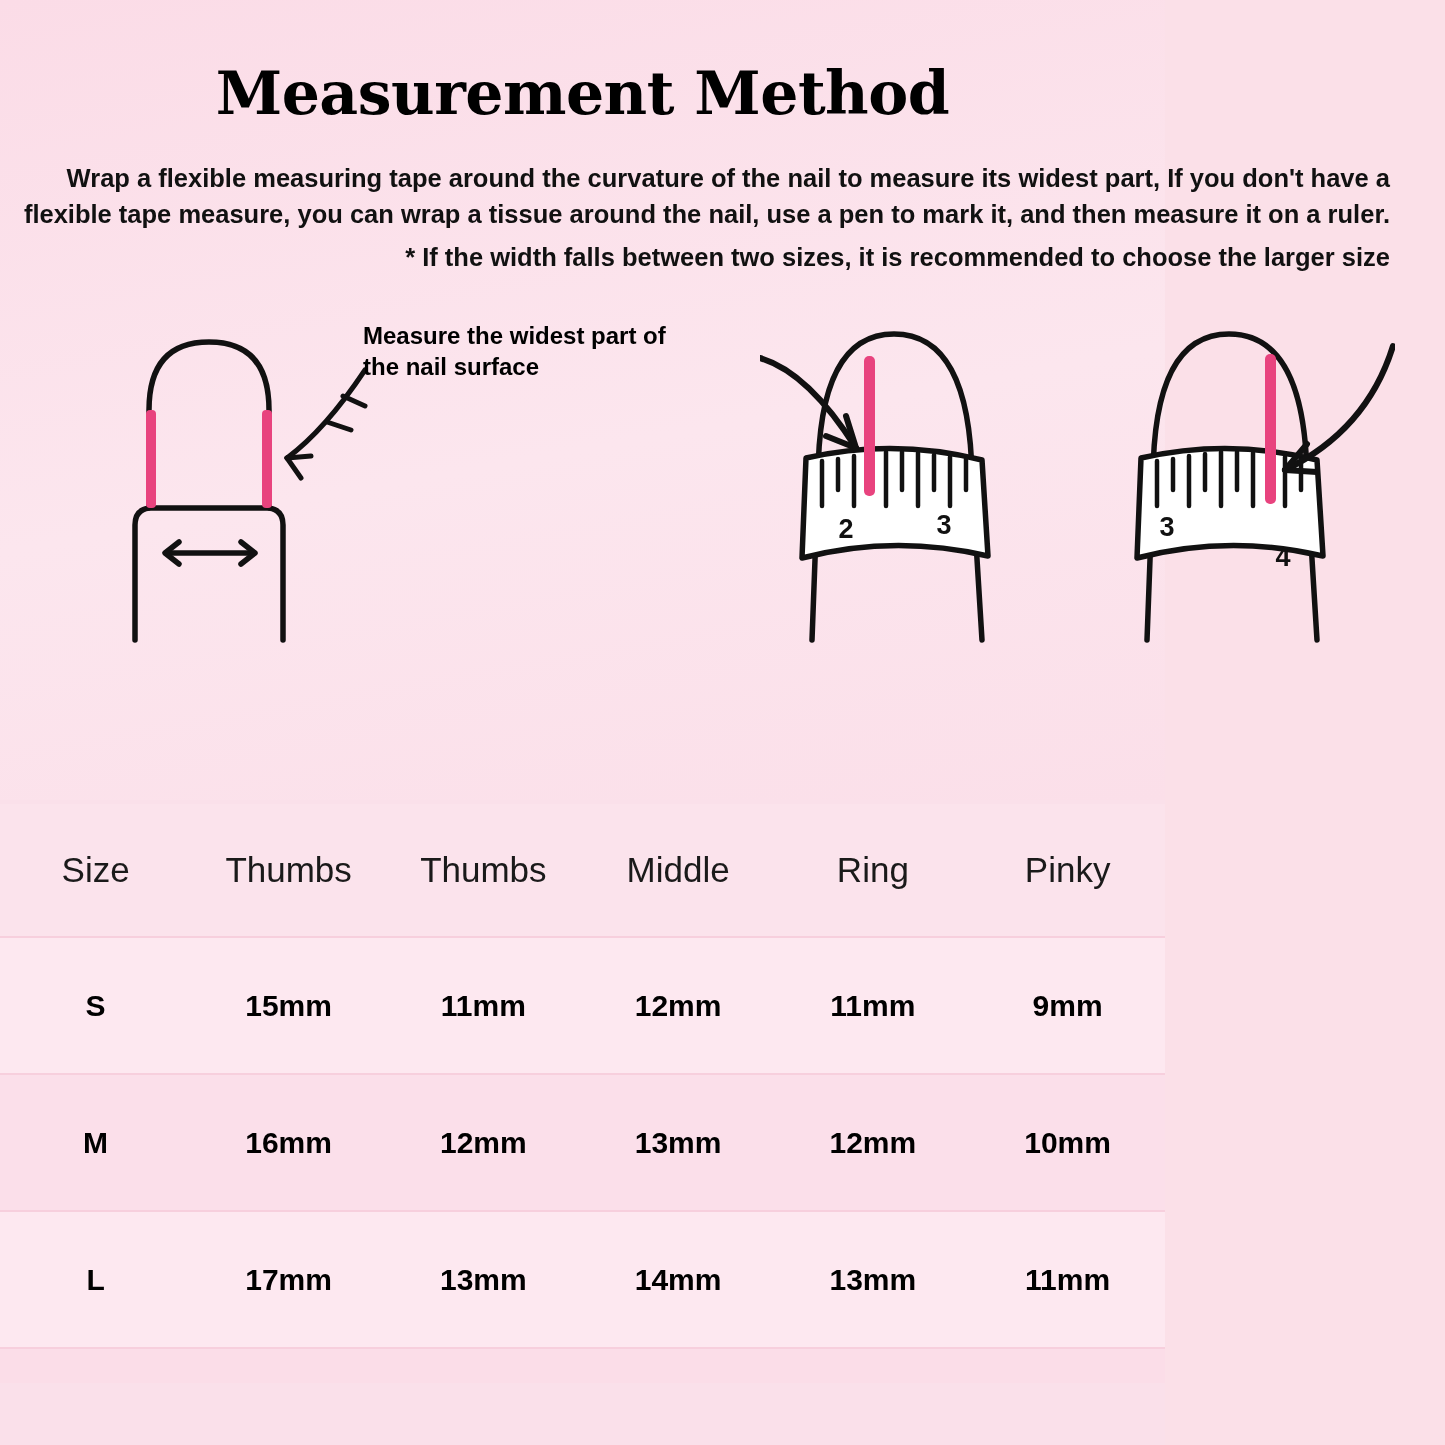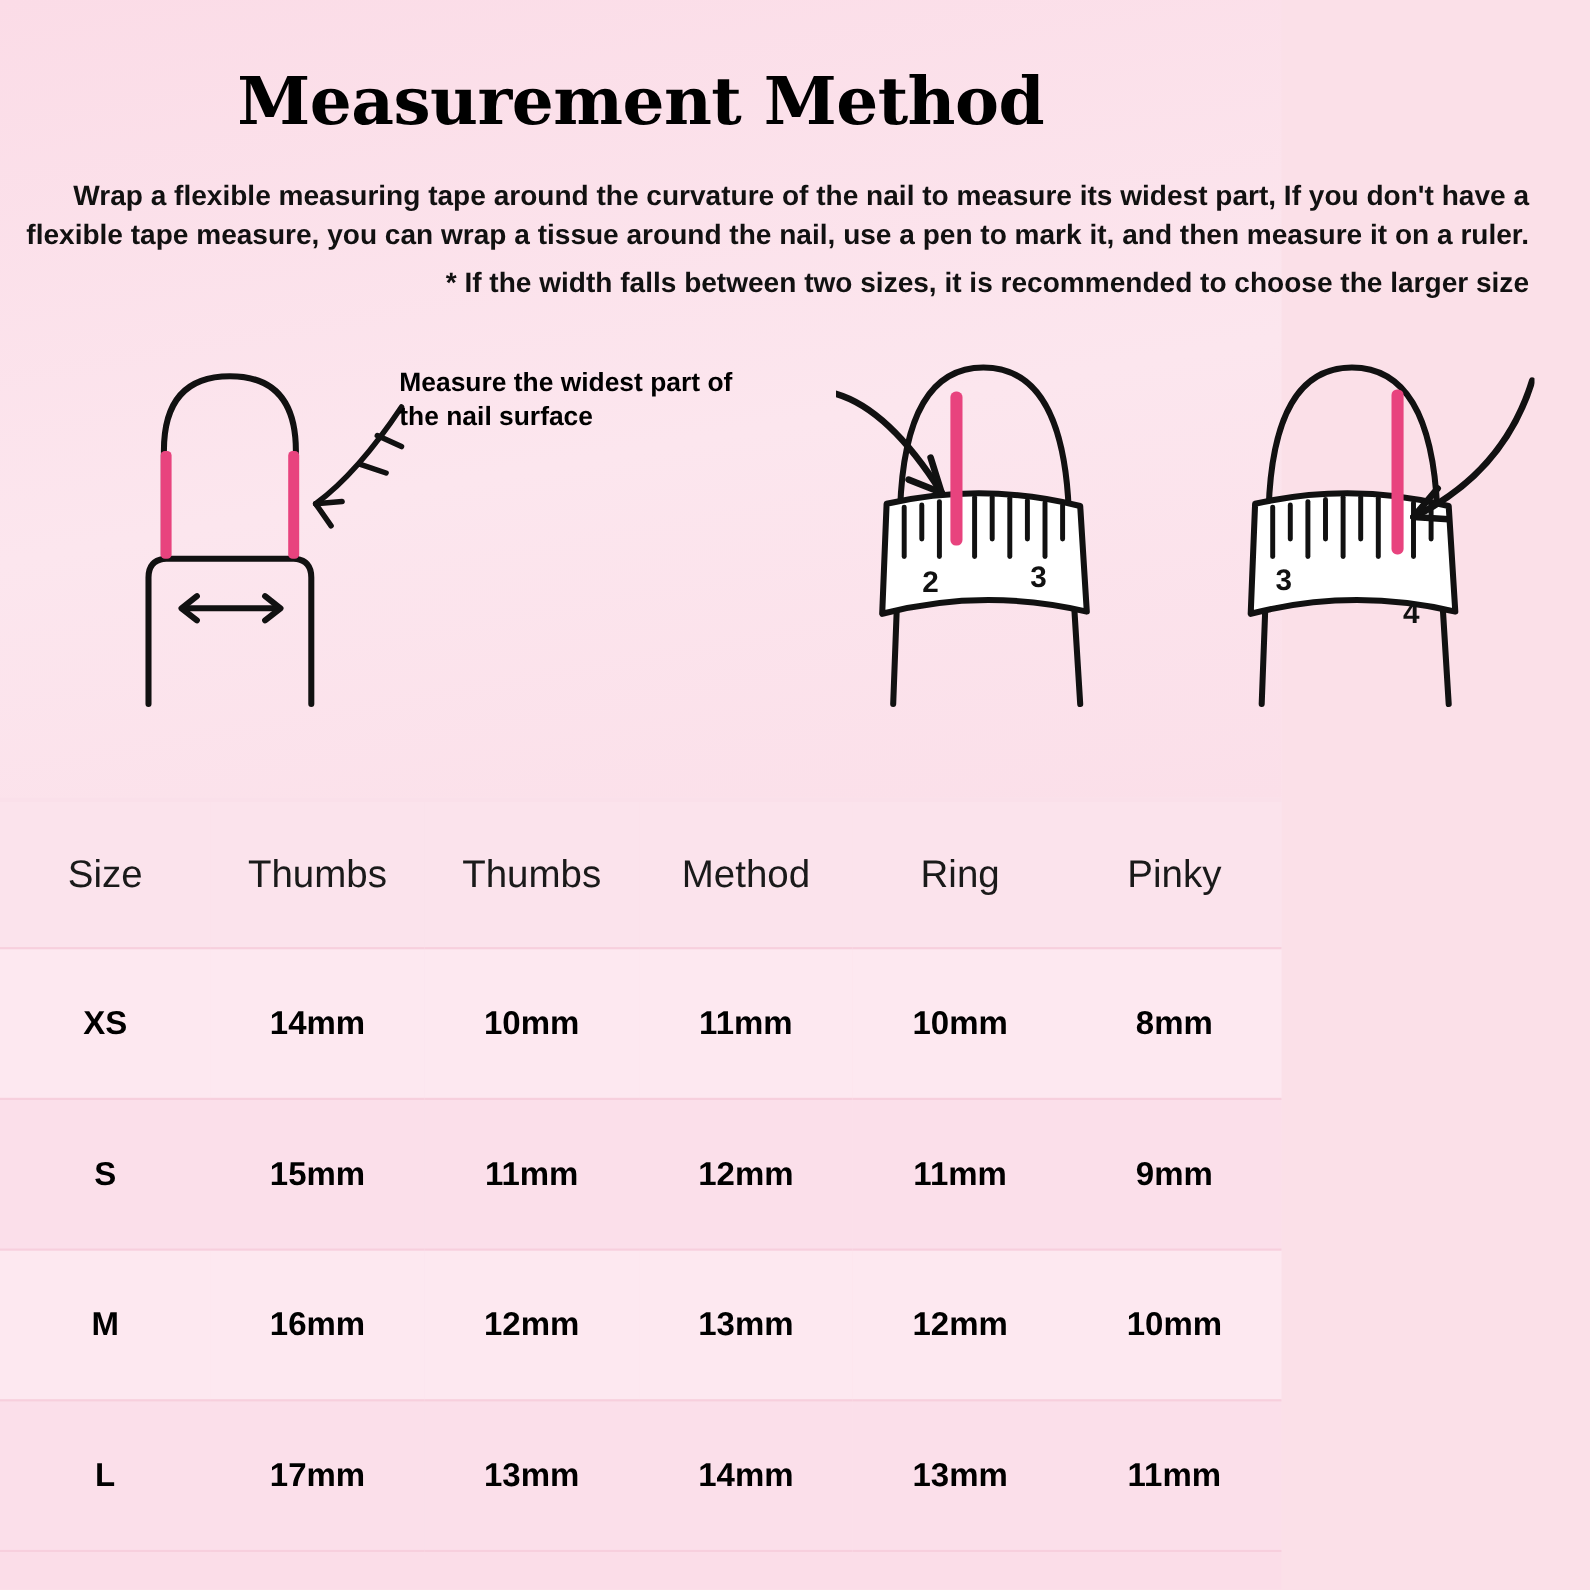--- a/index.html
+++ b/index.html
@@ -58,21 +58,21 @@
   .fig {
     position: absolute;
     top: 0;
   }
   .fig-a { left: 75px; }
   .fig-b { left: 760px; }
   .fig-c { left: 1095px; }
   .callout {
     position: absolute;
     left: 363px;
-    top: 22px;
+    top: 10px;
     width: 340px;
     font-size: 24px;
     font-weight: bold;
     line-height: 1.32;
     color: #000;
   }
   
   .table-wrap {
     flex: 1;
     background: #fae0ea;
@@ -220,34 +220,26 @@
           <col class="c-col">
           <col class="c-col">
           <col class="c-col">
           <col class="c-col">
       </colgroup>
       <thead>
         <tr>
           <th>Size</th>
           <th>Thumbs</th>
           <th>Thumbs</th>
-          <th>Method</th>
+          <th>Middle</th>
           <th>Ring</th>
           <th>Pinky</th>
         </tr>
       </thead>
       <tbody>
-        <tr>
-          <td class="size-cell">XS</td>
-          <td>14mm</td>
-          <td>10mm</td>
-          <td>11mm</td>
-          <td>10mm</td>
-          <td>8mm</td>
-        </tr>
         <tr>
           <td class="size-cell">S</td>
           <td>15mm</td>
           <td>11mm</td>
           <td>12mm</td>
           <td>11mm</td>
           <td>9mm</td>
         </tr>
         <tr>
           <td class="size-cell">M</td>

